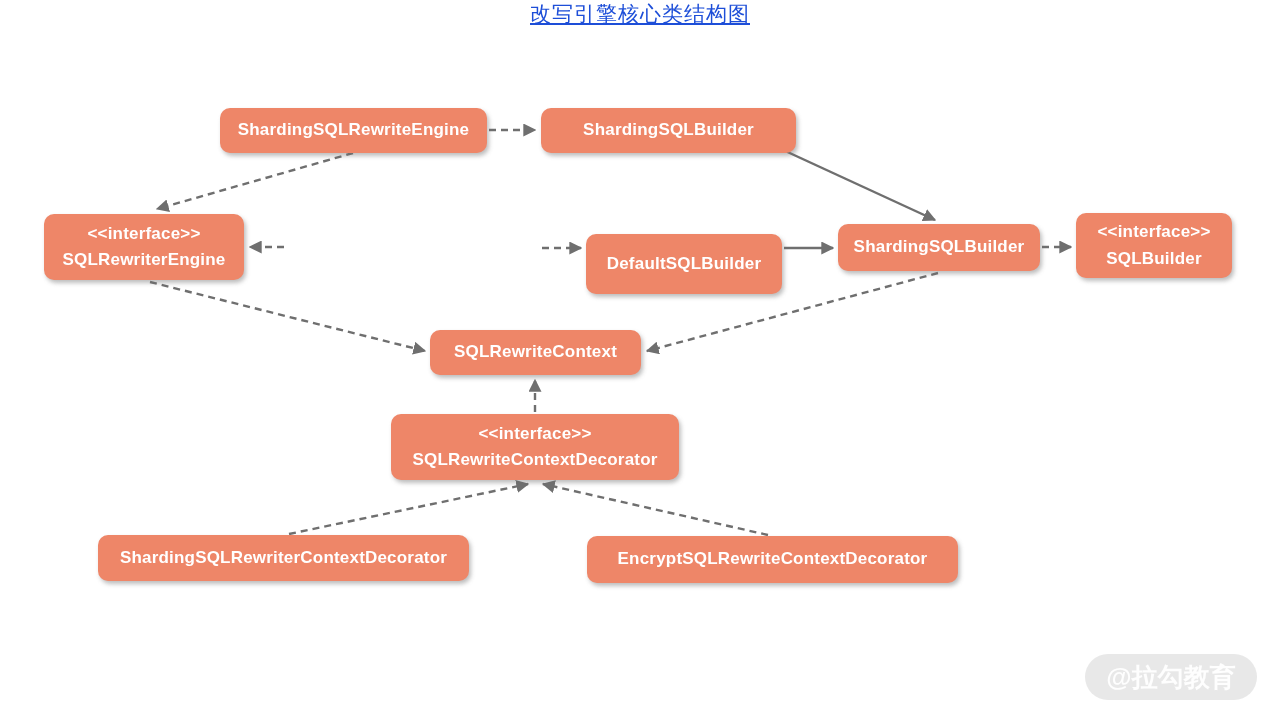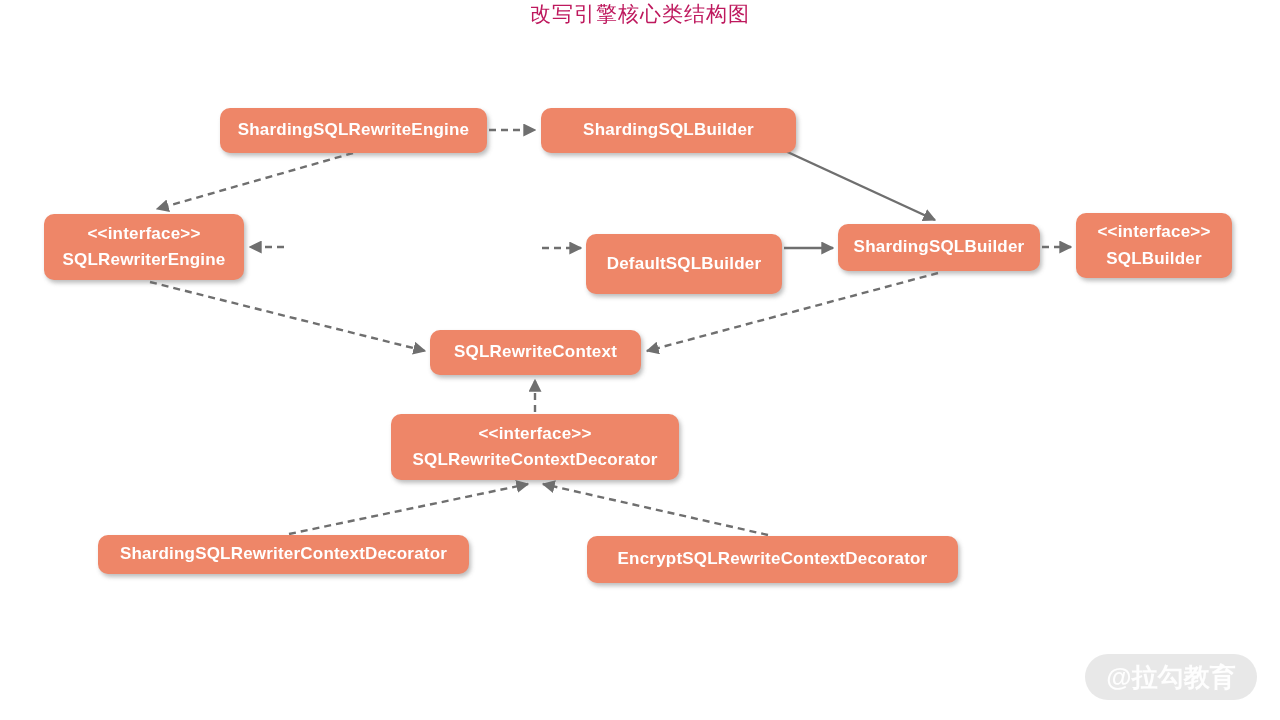--- a/index.html
+++ b/index.html
@@ -37,23 +37,24 @@
     line-height: 1.55;
     white-space: nowrap;
   }
   .node .stereotype { display: block; }
   .node .cls-name   { display: block; }
   #caption {
     position: absolute;
     left: 0; top: 636;
     width: 1280px;
     text-align: center;
-    color: #be185d;
+    color: #1d4ed8;
     font-size: 21px;
     letter-spacing: 1px;
+    text-decoration: underline;
   }
   #watermark {
     position: absolute;
     left: 1085px; top: 654px;
     width: 172px; height: 46px;
     background: #e8e8e8;
     border-radius: 23px;
     color: rgba(255,255,255,0.92);
     font-size: 26px;
     font-weight: 600;
@@ -116,21 +117,21 @@
 
   <div class="node" style="left:430px; top:330px; width:211px; height:45px;">
     <span class="cls-name">SQLRewriteContext</span>
   </div>
 
   <div class="node" style="left:391px; top:414px; width:288px; height:66px;">
     <span class="stereotype">&lt;&lt;interface&gt;&gt;</span>
     <span class="cls-name">SQLRewriteContextDecorator</span>
   </div>
 
-  <div class="node" style="left:98px; top:535px; width:371px; height:39px;text-align:center;">
+  <div class="node" style="left:98px; top:535px; width:371px; height:46px;text-align:center;">
     <span class="cls-name">ShardingSQLRewriterContextDecorator</span>
   </div>
 
   <div class="node" style="left:587px; top:536px; width:371px; height:47px;">
     <span class="cls-name">EncryptSQLRewriteContextDecorator</span>
   </div>
 
   <div id="caption">改写引擎核心类结构图</div>
 
   <div id="watermark">@拉勾教育</div>

